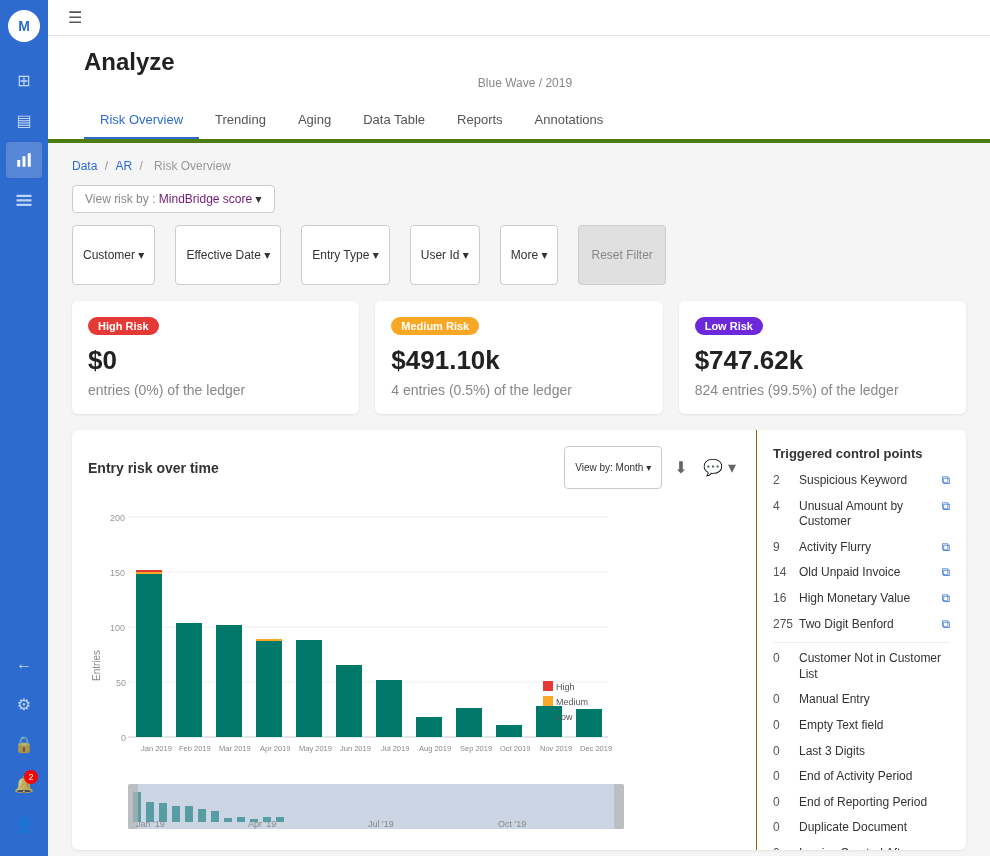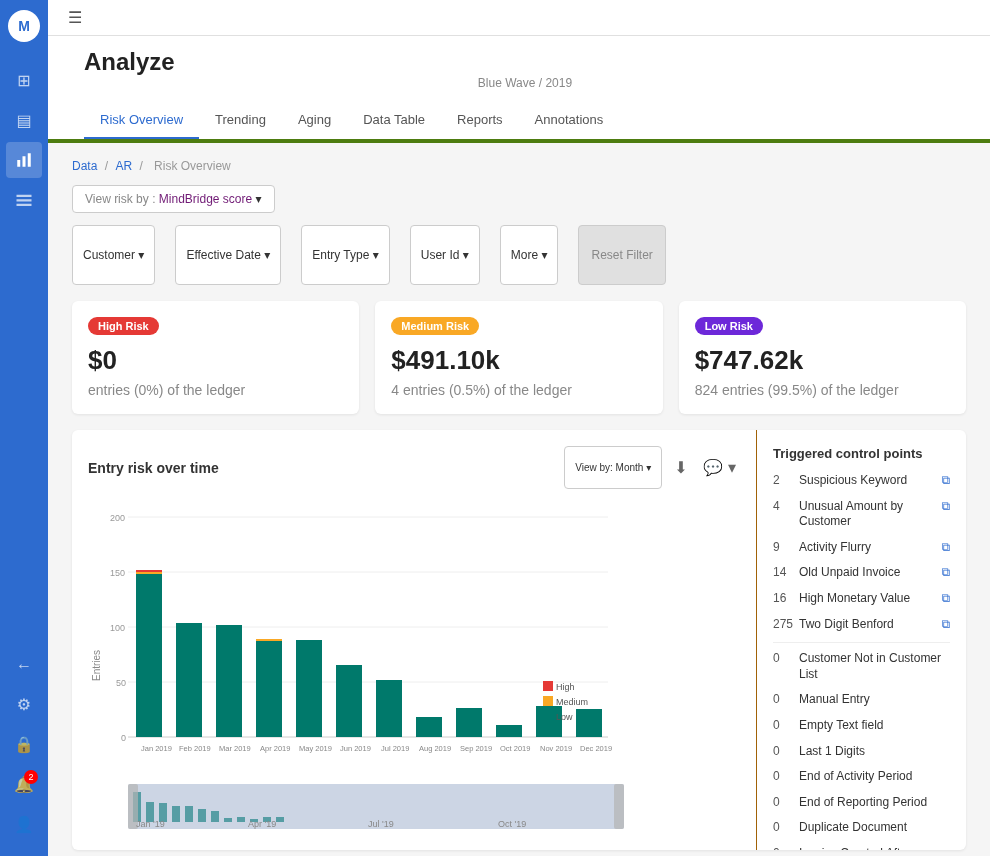--- a/index.html
+++ b/index.html
@@ -534,21 +534,21 @@
         </div>
         <div class="cp-item">
           <div class="cp-item-left">
             <span class="cp-count">0</span>
             <span class="cp-label">Empty Text field</span>
           </div>
         </div>
         <div class="cp-item">
           <div class="cp-item-left">
             <span class="cp-count">0</span>
-            <span class="cp-label">Last 1 Digits</span>
+            <span class="cp-label">Last 3 Digits</span>
           </div>
         </div>
         <div class="cp-item">
           <div class="cp-item-left">
             <span class="cp-count">0</span>
             <span class="cp-label">End of Activity Period</span>
           </div>
         </div>
         <div class="cp-item">
           <div class="cp-item-left">

